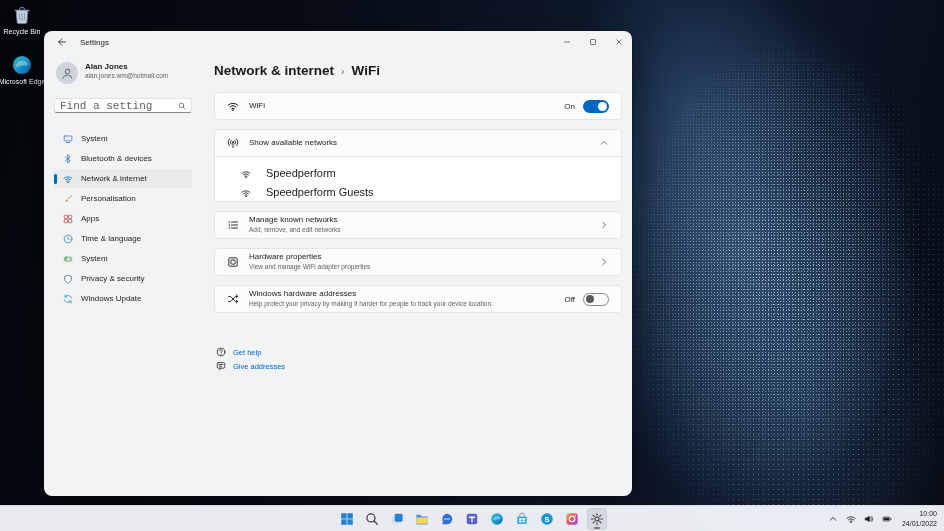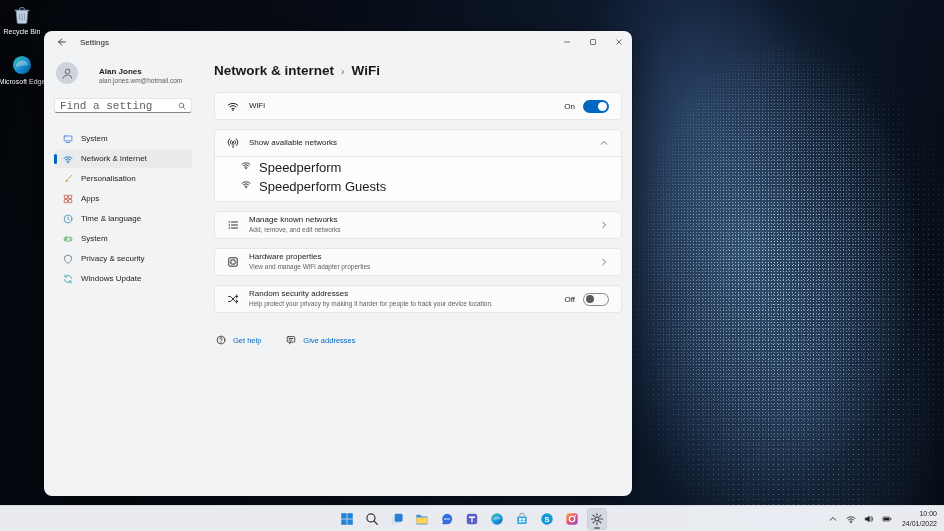--- a/index.html
+++ b/index.html
@@ -44,21 +44,21 @@
   .back-btn{background:none;border:0;width:18px;height:16px;display:flex;align-items:center;
     justify-content:center;color:#1b1b1b;border-radius:3px}
   .back-btn .icon{width:10px;height:10px}
   .tb-title{font-size:8px;color:#1b1b1b}
   .win-controls{margin-left:auto;display:flex;height:100%}
   .win-btn{width:26px;height:100%;display:flex;align-items:center;justify-content:center;color:#1b1b1b}
   .window-body{display:flex;height:437px}
 
   
   .sidebar{width:156px;flex:0 0 auto;padding:5px 8px 0 10px}
-  .user{display:flex;align-items:flex-end;gap:21px;padding:4px 2px;border-radius:4px}
+  .user{display:flex;align-items:flex-start;gap:7px;padding:4px 2px;border-radius:4px}
   .avatar{width:22px;height:22px;border-radius:50%;background:#cfd4da;color:#707a86;
     display:flex;align-items:center;justify-content:center;overflow:hidden}
   .avatar .icon{width:13px;height:13px}
   .user-name{font-size:8px;font-weight:700;color:#1b1b1b}
   .user-email{font-size:6.5px;color:#5f5f5f;margin-top:1px}
   .searchbox{margin-top:10px;height:15px;background:#fff;border:1px solid #e3e3e3;
     border-bottom:1px solid #868686;border-radius:3px;display:flex;align-items:center;padding:0 5px;gap:4px}
   .searchbox input{flex:1;min-width:0;border:0;outline:0;background:transparent;
     font-family:Liberation Mono, monospace;font-size:11px;color:#1b1b1b}
   .searchbox input::placeholder{color:#5f5f5f}
@@ -81,23 +81,23 @@
   .card-sub{font-size:6.5px;color:#5f5f5f;margin-top:1px;line-height:1.3}
   .card-right{margin-left:auto;display:flex;align-items:center;gap:8px}
   .state-label{font-size:8px;color:#1b1b1b}
   .toggle{width:26px;height:13px;border-radius:7px;position:relative;flex:0 0 auto}
   .toggle.on{background:var(--accent,#0067c0)}
   .toggle.on::after{content:"";position:absolute;right:2px;top:2px;width:9px;height:9px;border-radius:50%;background:#fff}
   .toggle.off{border:1px solid #868686;background:transparent}
   .toggle.off::after{content:"";position:absolute;left:2px;top:1.5px;width:8px;height:8px;border-radius:50%;background:#5a5a5a}
   .chev{width:10px;height:10px;color:#5c5c5c}
   .net-list{border-top:1px solid #e6e6e6;background:#fdfdfd;padding:3px 0;border-radius:0 0 4px 4px}
-  .net-row{display:flex;align-items:flex-start;gap:8px;height:19px;padding:0 12px 0 26px;font-size:13px;color:#1b1b1b}
+  .net-row{display:flex;align-items:flex-end;gap:15px;height:19px;padding:0 12px 0 26px;font-size:11px;color:#1b1b1b}
   .net-row .icon{color:#1b1b1b}
-  .links{margin-top:22px;display:flex;flex-direction:row;gap:25px;padding-left:2px}
+  .links{margin-top:34px;display:flex;flex-direction:column;gap:4px;padding-left:2px}
   .link{display:flex;align-items:center;gap:7px;font-size:7.5px;color:var(--accent,#0067c0);text-decoration:none}
   .link .icon{width:10px;height:10px;color:#1b1b1b}
 
   
   .taskbar{position:absolute;left:0;bottom:0;width:944px;height:26px;
     background:rgba(242,245,250,.96);border-top:1px solid rgba(0,0,0,.06)}
   .tb-center{position:absolute;left:50%;top:0;transform:translateX(-50%);height:100%;
     display:flex;align-items:center;gap:5px}
   .tb-icon{width:20px;height:22px;border-radius:4px;display:flex;align-items:center;
     justify-content:center;position:relative;color:#3a3a3a}
@@ -214,20 +214,28 @@
         <nav class="nav" id="nav">
             <div class="nav-item">
               <span class="icon i10" style="color: rgb(59, 125, 216);">
                 <svg viewBox="0 0 16 16" fill="none" stroke="currentColor" stroke-width="1.3" stroke-linecap="round">
                   <rect x="1.8" y="3.2" width="12.4" height="7.8" rx="1"></rect>
                   <path d="M5.5 13.6h5"></path>
                 </svg>
               </span>
               <span>System</span>
             </div>
+            <div class="nav-item">
+              <span class="icon i10" style="color: rgb(31, 111, 208);">
+                <svg viewBox="0 0 16 16" fill="none" stroke="currentColor" stroke-width="1.2" stroke-linecap="round" stroke-linejoin="round">
+                  <path d="M7.6 1.6v12.8l3.9-3.3L4 4.9M7.6 1.6l3.9 3.3L4 11.1"></path>
+                </svg>
+              </span>
+              <span>Bluetooth &amp; devices</span>
+            </div>
             <div class="nav-item selected">
               <span class="indicator"></span>
               <span class="icon i10" style="color: rgb(0, 103, 192);">
                 <svg viewBox="0 0 16 16" fill="none" stroke="currentColor" stroke-width="1.3" stroke-linecap="round">
                   <path d="M1.6 6.8a9.4 9.4 0 0 1 12.8 0"></path>
                   <path d="M3.9 9.2a6.1 6.1 0 0 1 8.2 0"></path>
                   <path d="M6.2 11.5a2.9 2.9 0 0 1 3.6 0"></path>
                   <circle cx="8" cy="13.5" r="1.1" fill="currentColor" stroke="none"></circle>
                 </svg>
               </span>
@@ -416,21 +424,21 @@
           <div class="card">
             <div class="card-row">
               <span class="icon card-icon">
                   <svg viewBox="0 0 16 16" fill="none" stroke="currentColor" stroke-width="1.2" stroke-linecap="round" stroke-linejoin="round">
                     <path d="M2 4.6h2.8l6.4 6.8H14"></path>
                     <path d="M2 11.4h2.8l6.4-6.8H14"></path>
                     <path d="M12.2 2.6 14.4 4.6 12.2 6.6M12.2 9.4 14.4 11.4 12.2 13.4"></path>
                   </svg>
                 </span>
               <div>
-                <div class="card-title">Random security addresses</div>
+                <div class="card-title">Windows hardware addresses</div>
                 <div class="card-sub">Help protect your privacy by making it harder for people to track your device location.</div>
               </div>
               <div class="card-right">
                 <span class="state-label">Off</span>
                 <div class="toggle off"></div>
               </div>
             </div>
           </div>
         </section>
 

